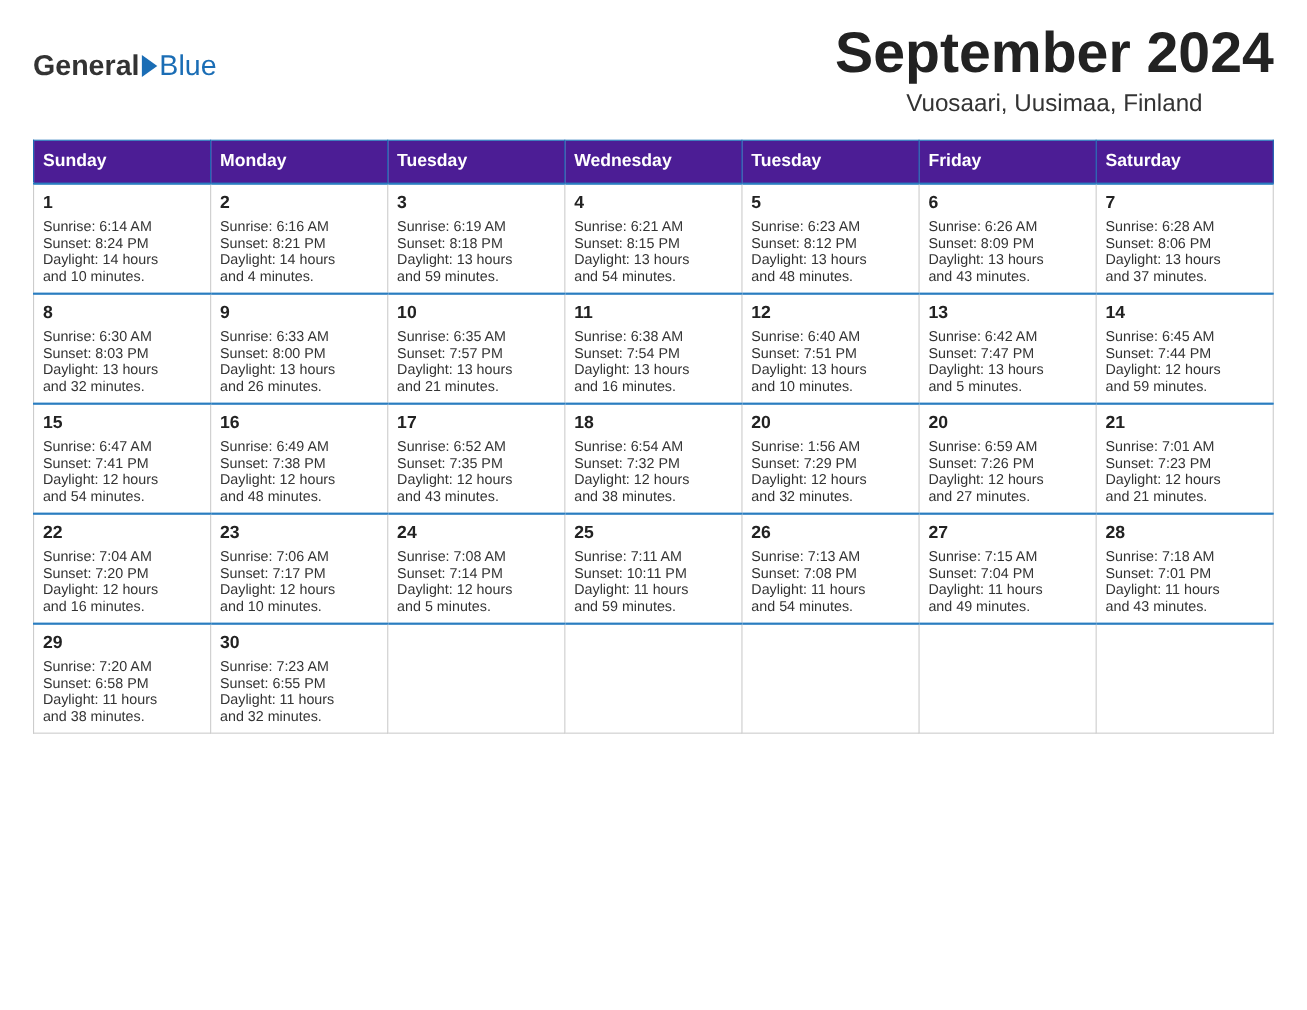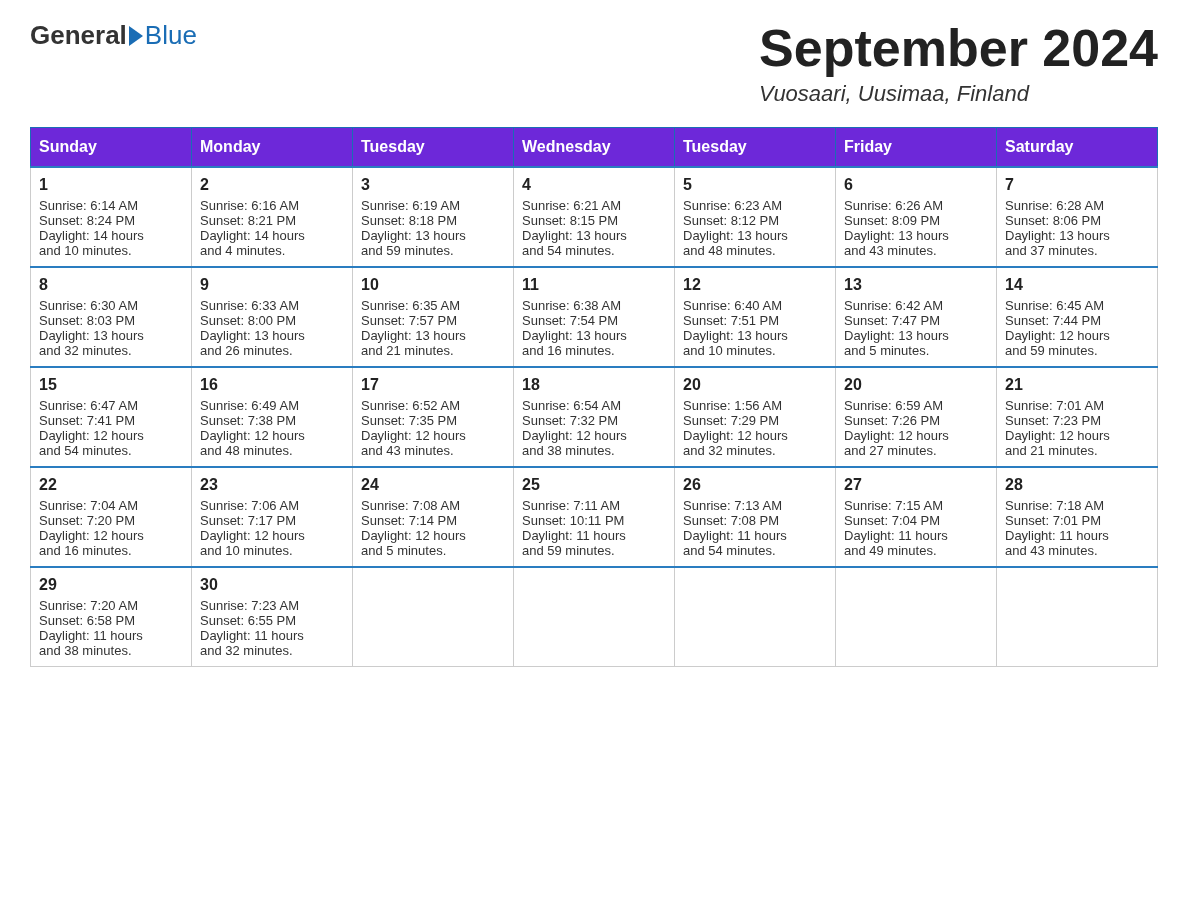--- a/index.html
+++ b/index.html
@@ -13,20 +13,21 @@
     .header {
       display: flex;
       justify-content: space-between;
       align-items: flex-start;
       margin-bottom: 20px;
     }
     .logo {
       display: flex;
       flex-direction: column;
       align-items: flex-start;
+      margin-top: 24px;
     }
     .logo-text {
       display: flex;
       align-items: center;
       font-size: 26px;
       font-weight: bold;
       color: #333;
     }
     .logo-general { color: #333; }
     .logo-arrow {
@@ -37,41 +38,40 @@
       border-bottom: 10px solid transparent;
       margin: 0 2px;
       display: inline-block;
     }
     .logo-blue {
       color: #1a6db5;
       font-size: 26px;
       font-weight: normal;
     }
     .title-block {
-      text-align: left;
+      text-align: center;
     }
     .month-title {
       font-size: 52px;
       font-weight: bold;
       color: #222;
       line-height: 1.1;
     }
     .subtitle {
       font-size: 22px;
       color: #333;
       margin-top: 4px;
-      font-style: italic;
     }
     .calendar {
       width: 100%;
       border-collapse: collapse;
       border: 1px solid #aaa;
     }
     .calendar th {
-      background: #6d28d9;
+      background: #4c1d95;
       color: #fff;
       font-size: 16px;
       font-weight: bold;
       padding: 10px 8px;
       text-align: left;
       border: 1px solid #1a6db5;
     }
     .calendar td {
       vertical-align: top;
       padding: 8px;

